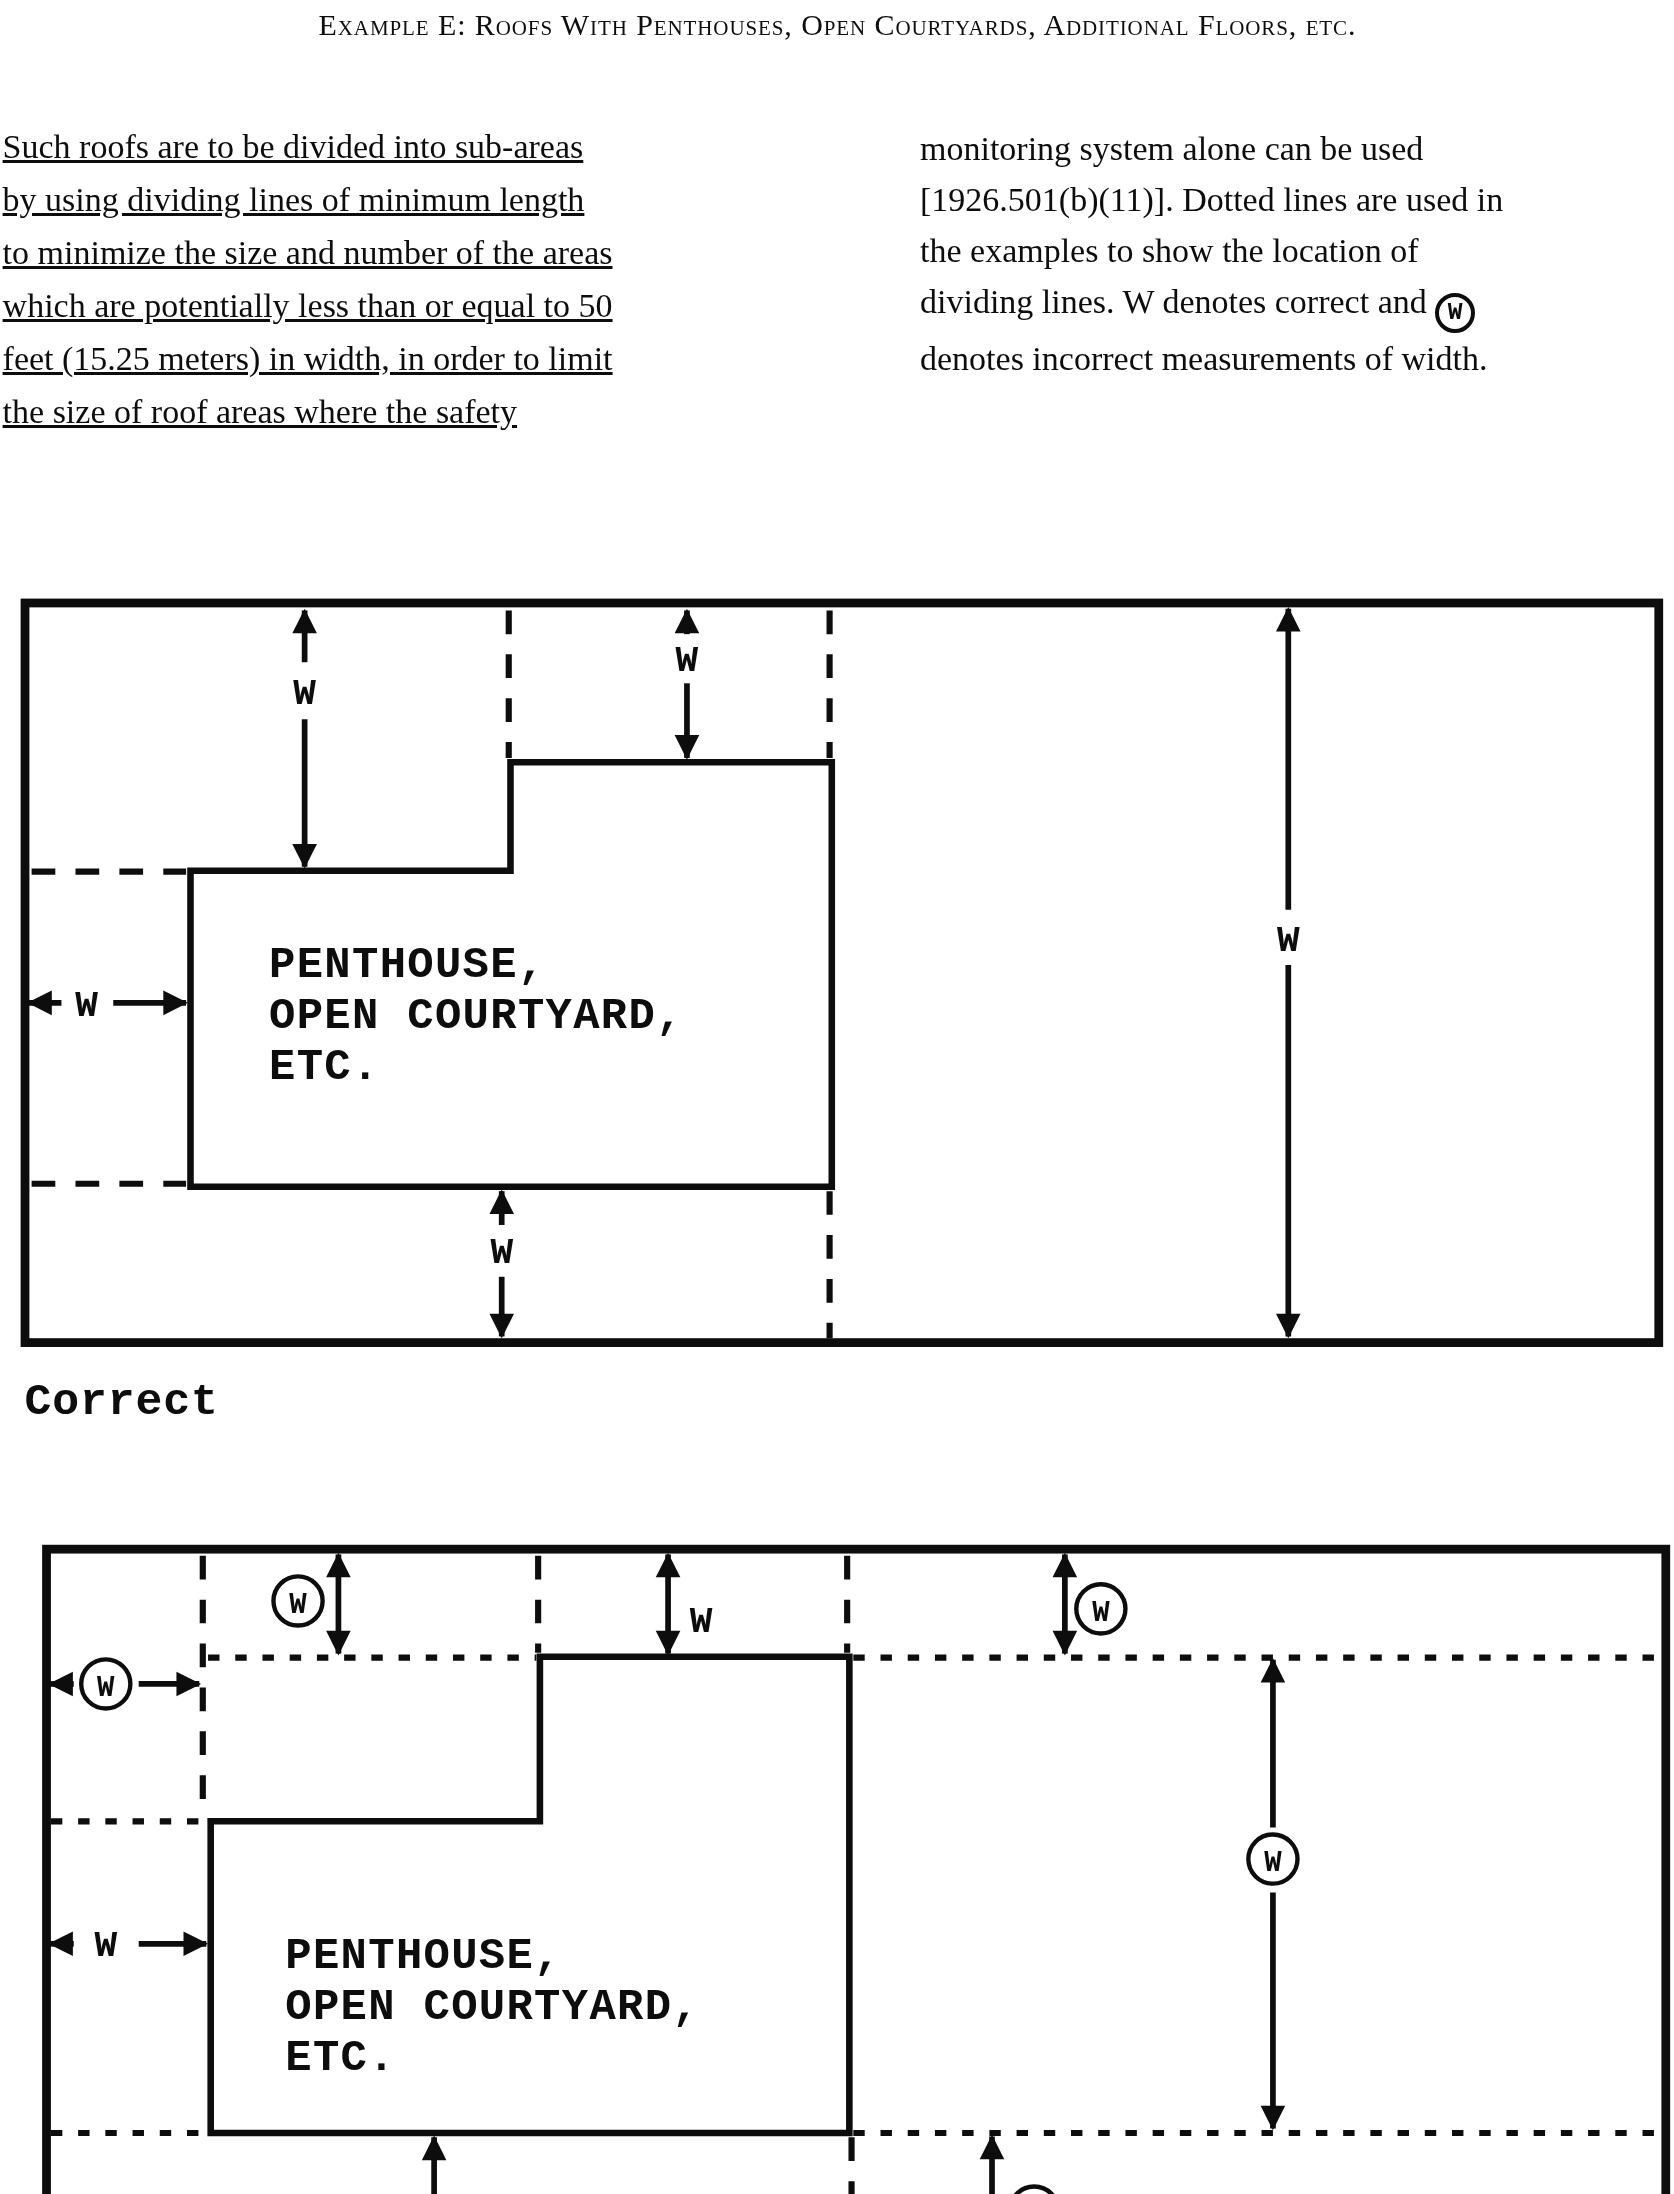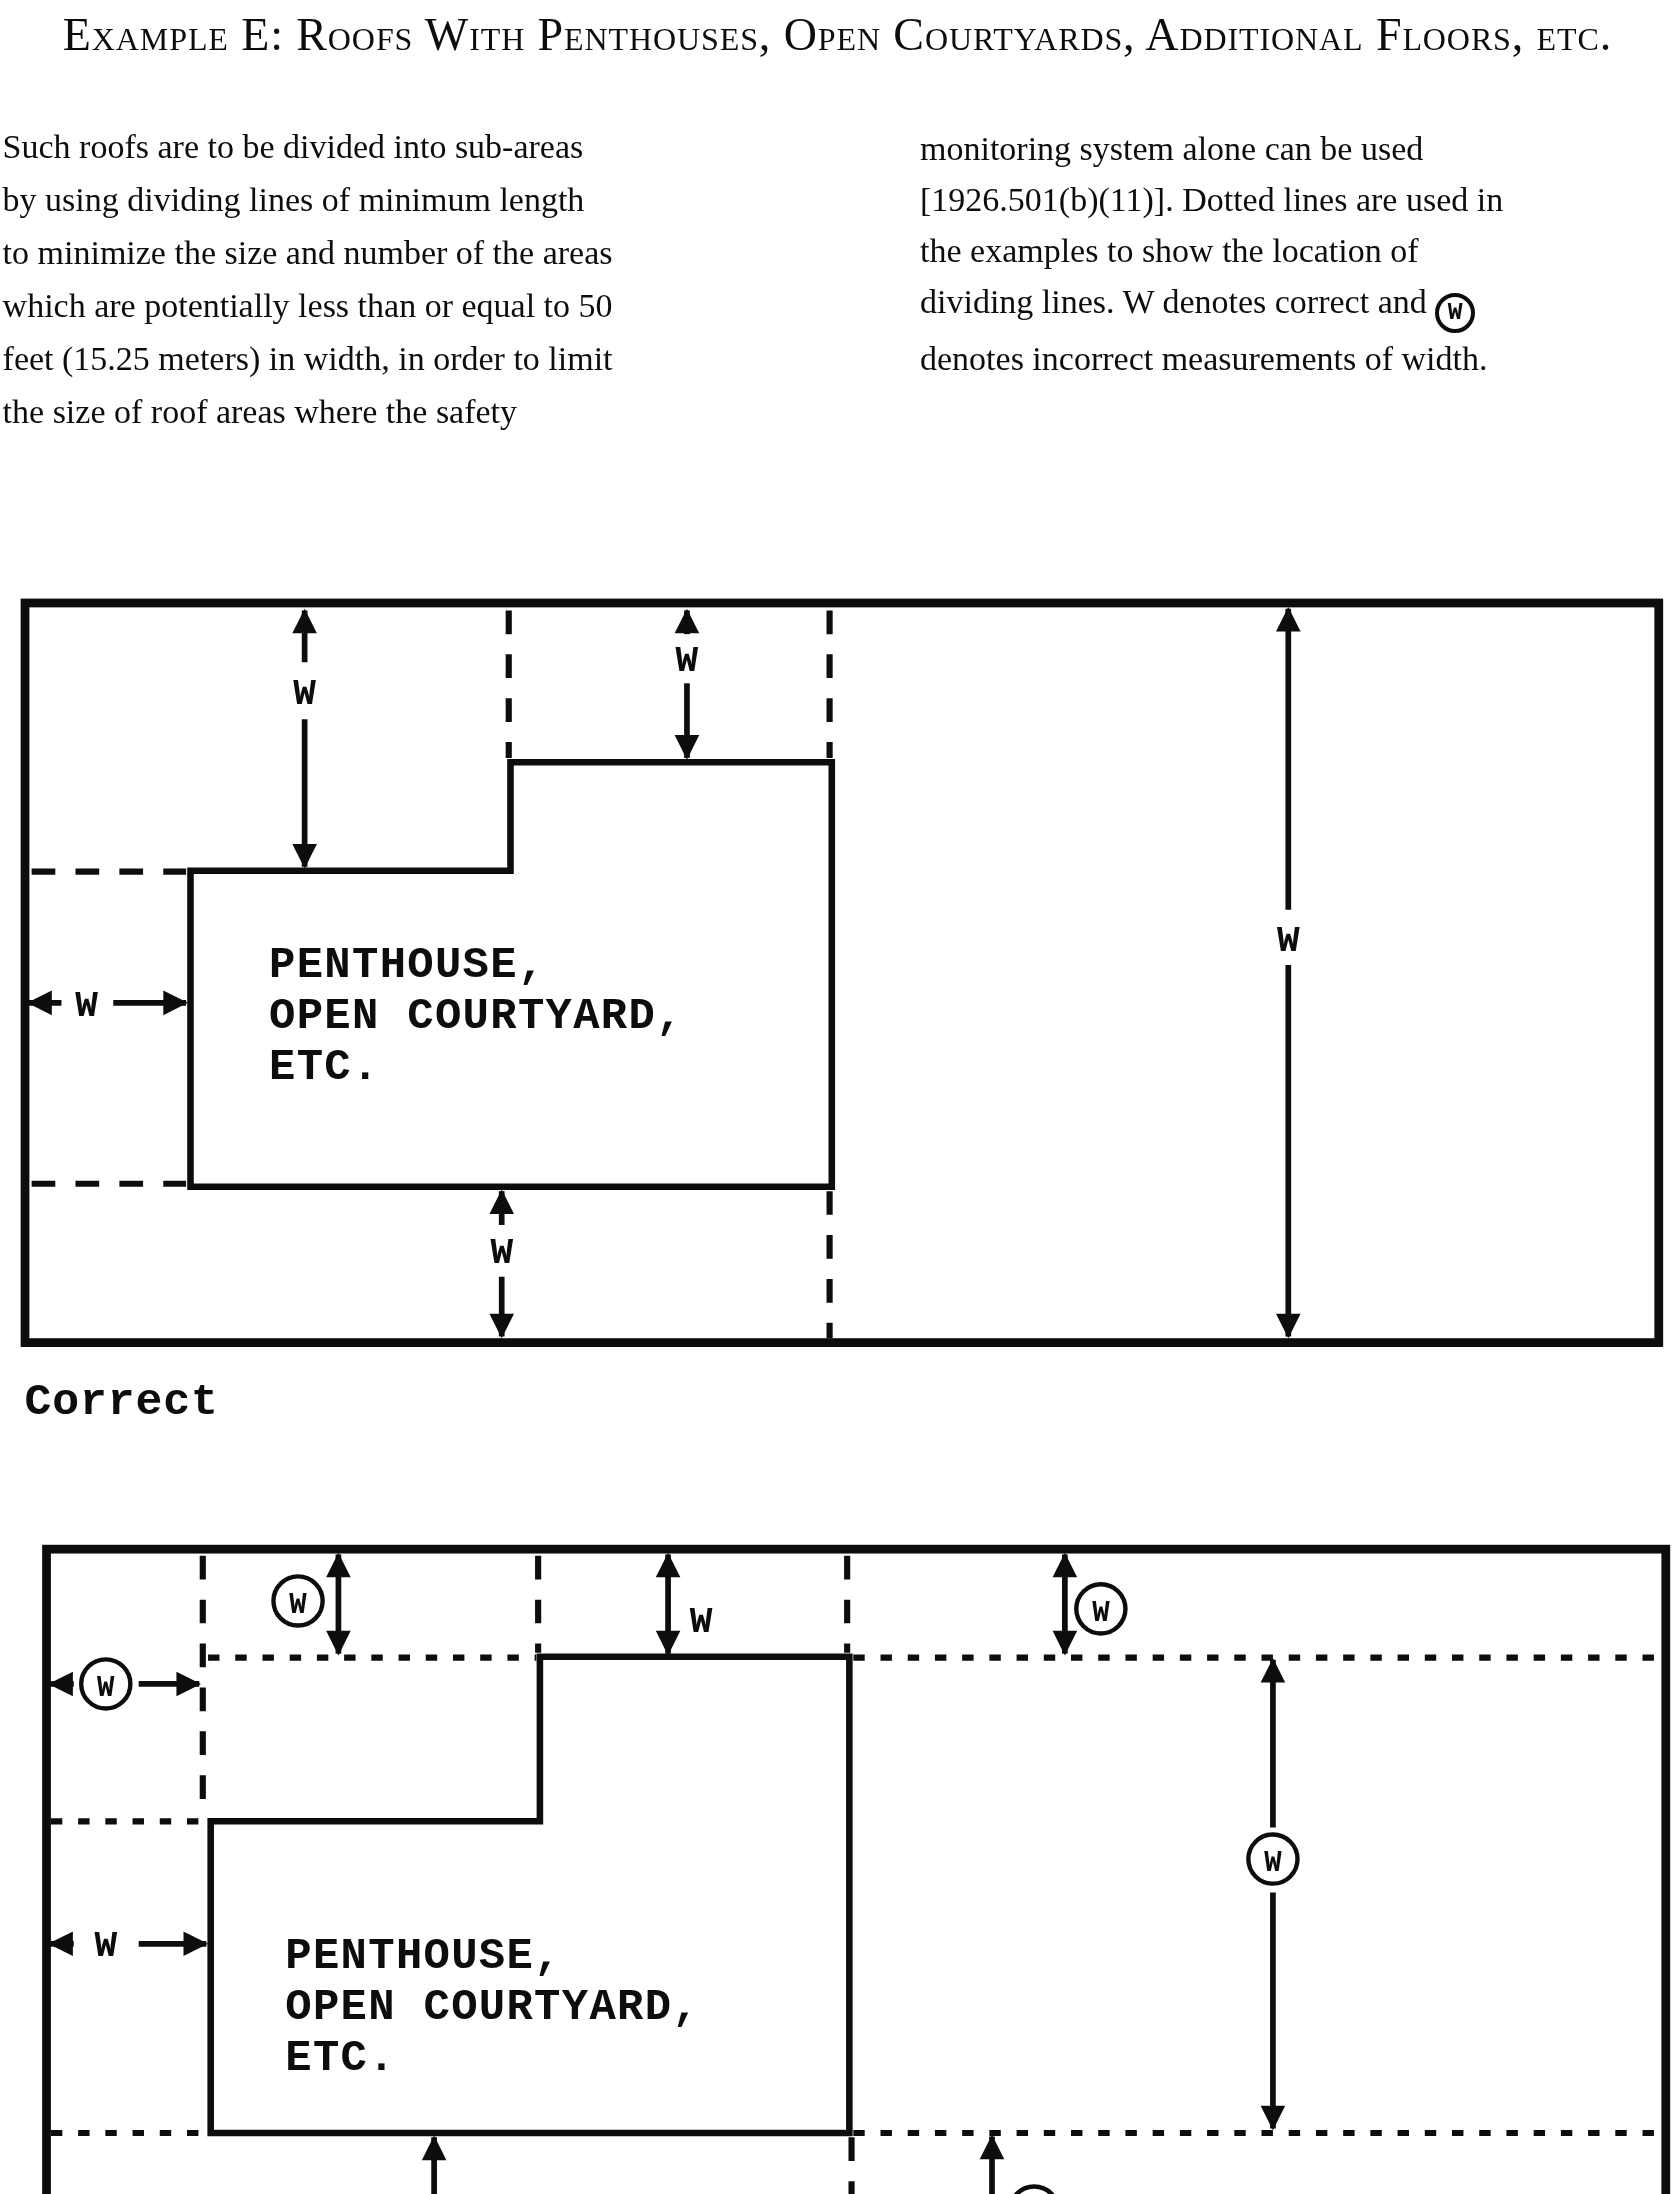--- a/index.html
+++ b/index.html
@@ -4,27 +4,27 @@
 <style>
   html,body{margin:0;padding:0;}
   body{
     width:1675px;height:2338px;position:relative;overflow:hidden;
     background:#ffffff;color:#0d0d0d;
     font-family:"Liberation Serif", serif;
   }
   .title{
     position:absolute;left:0;top:8px;width:1675px;
     text-align:center;font-variant:small-caps;
-    font-size:46px;letter-spacing:0.9px;white-space:nowrap;
+    font-size:30px;letter-spacing:0.9px;white-space:nowrap;
   }
   .col{
     position:absolute;top:86px;
     font-size:34px;line-height:53px;white-space:pre-line;
   }
-  .col.left{left:2.6px;width:860px;}
+  .col.left{left:2.6px;width:860px;text-decoration:underline;}
   .col.right{left:920px;width:772px;line-height:51px;top:89px;}
   .cw-inline{
     display:inline-block;width:32px;height:32px;border:4px solid #0d0d0d;border-radius:50%;
     text-align:center;vertical-align:-6.1px;line-height:32px;
     font-family:"Liberation Mono", monospace;font-weight:bold;font-size:24.6px;
   }
   .diagram{position:absolute;left:0;}
   .diagram svg{display:block;}
   .dgm-correct{top:592px;}
   .dgm-incorrect{top:1514px;}

